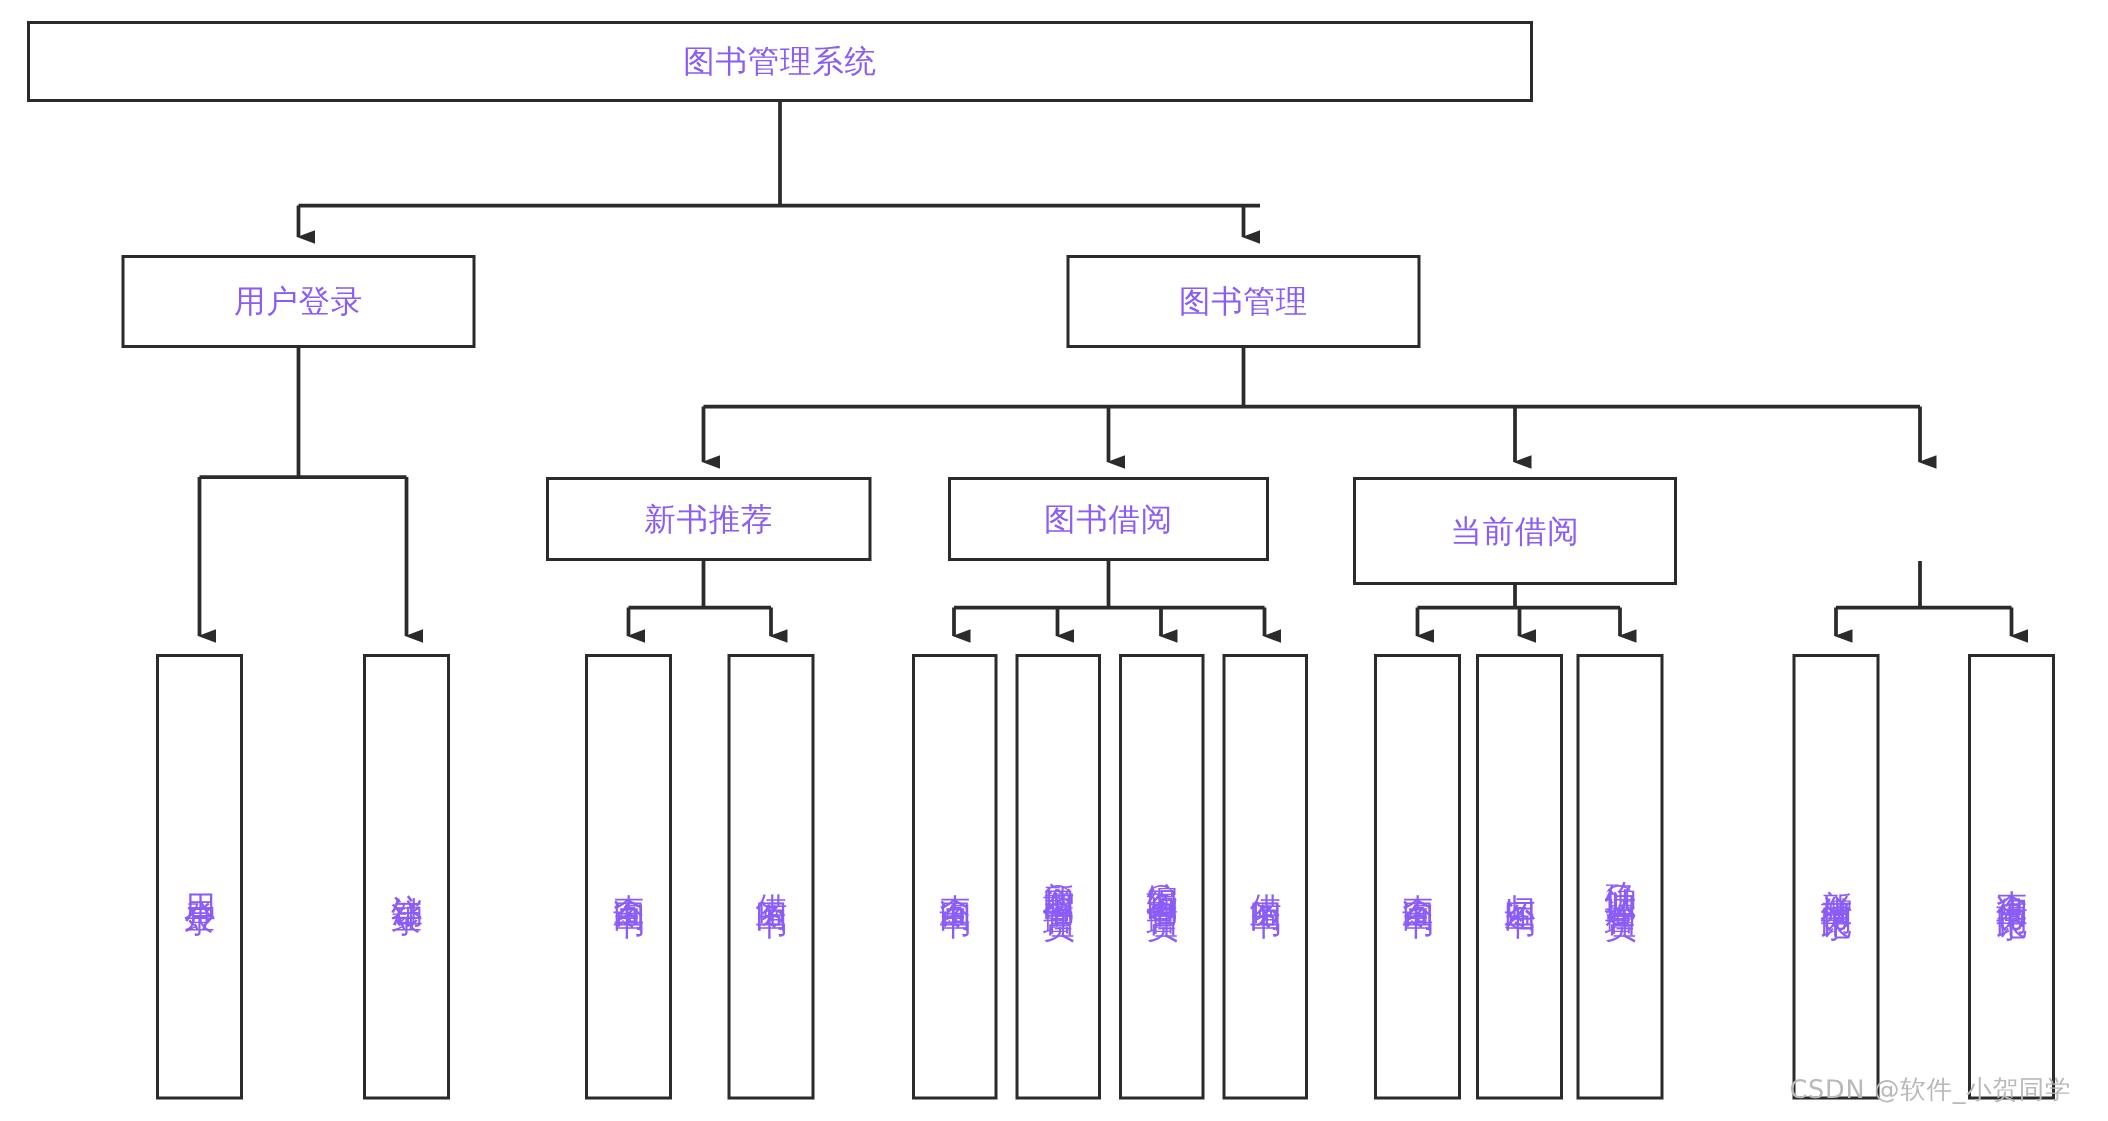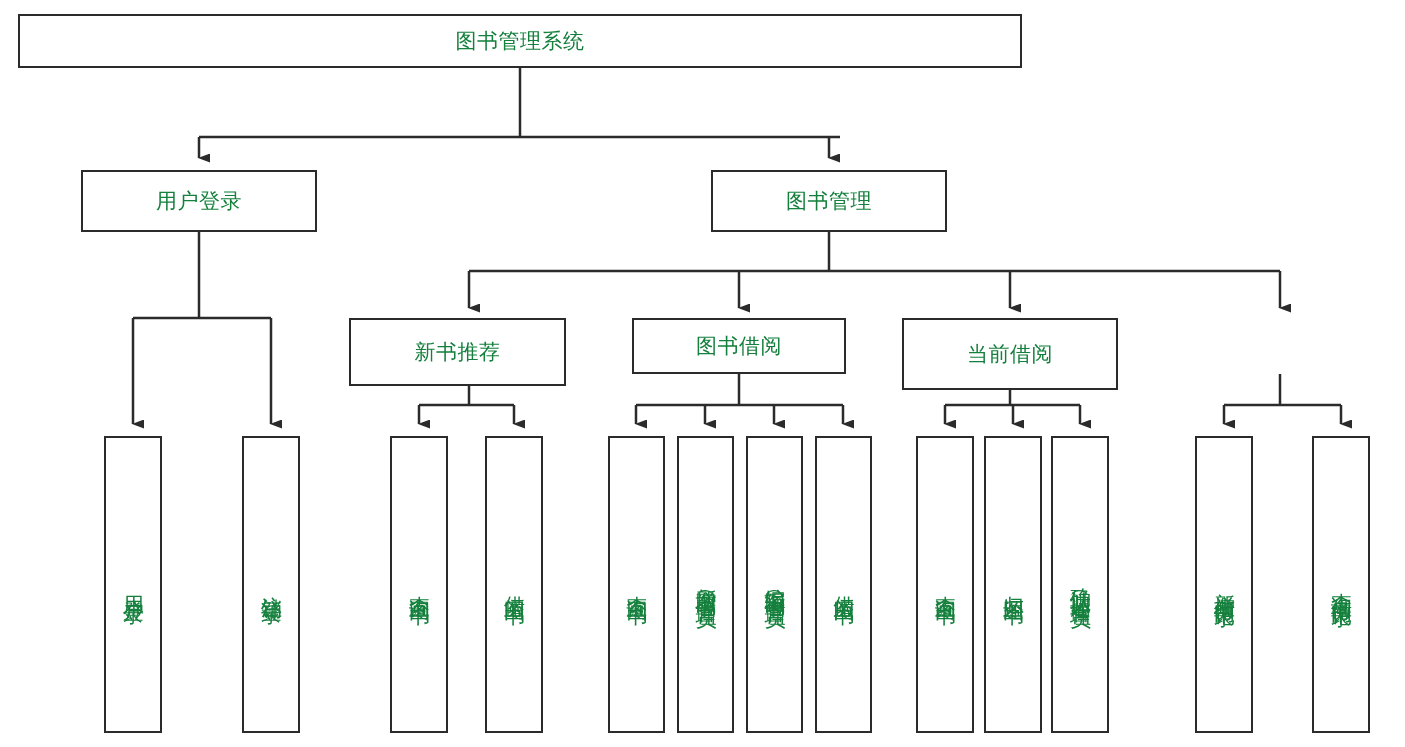--- a/index.html
+++ b/index.html
@@ -30,21 +30,21 @@
     position: absolute;
     box-sizing: border-box;
     background: #ffffff;
     border: 2px solid #2b2b2b;
     display: flex;
     align-items: center;
     justify-content: center;
     overflow: hidden;
   }
   .node-label {
-    color: #15803d;
+    color: #8b5cf6;
     font-family: "DejaVu Sans", "Liberation Sans", sans-serif;
     font-size: 21px;
     line-height: 1.18;
     letter-spacing: 0.5px;
     white-space: nowrap;
     text-align: center;
   }
   .node-box.vertical .node-label {
     writing-mode: vertical-rl;
     text-orientation: upright;
@@ -120,21 +120,21 @@
     <span class="node-label">图书管理系统</span>
   </div>
 
   <div class="node-box" style="left:81px; top:170px; width:236px; height:62px;">
     <span class="node-label">用户登录</span>
   </div>
   <div class="node-box" style="left:711px; top:170px; width:236px; height:62px;">
     <span class="node-label">图书管理</span>
   </div>
 
-  <div class="node-box" style="left:349px; top:318px; width:217px; height:68px;">
+  <div class="node-box" style="left:364px; top:318px; width:217px; height:56px;">
     <span class="node-label">新书推荐</span>
   </div>
   <div class="node-box" style="left:632px; top:318px; width:214px; height:56px;">
     <span class="node-label">图书借阅</span>
   </div>
   <div class="node-box" style="left:902px; top:318px; width:216px; height:72px;">
     <span class="node-label">当前借阅</span>
   </div>
 
   <div class="node-box vertical" style="left:104px; top:436px; width:58px; height:297px;">
@@ -174,14 +174,15 @@
     <span class="node-label">确认归还（管理员）</span>
   </div>
 
   <div class="node-box vertical" style="left:1195px; top:436px; width:58px; height:297px;">
     <span class="node-label">新增借阅记录</span>
   </div>
   <div class="node-box vertical" style="left:1312px; top:436px; width:58px; height:297px;">
     <span class="node-label">查询借阅记录</span>
   </div>
 
+  <div class="watermark" style="left:1193px; top:715px;">CSDN @软件_小贺同学</div>
 
 </div>
 
 </body></html>

